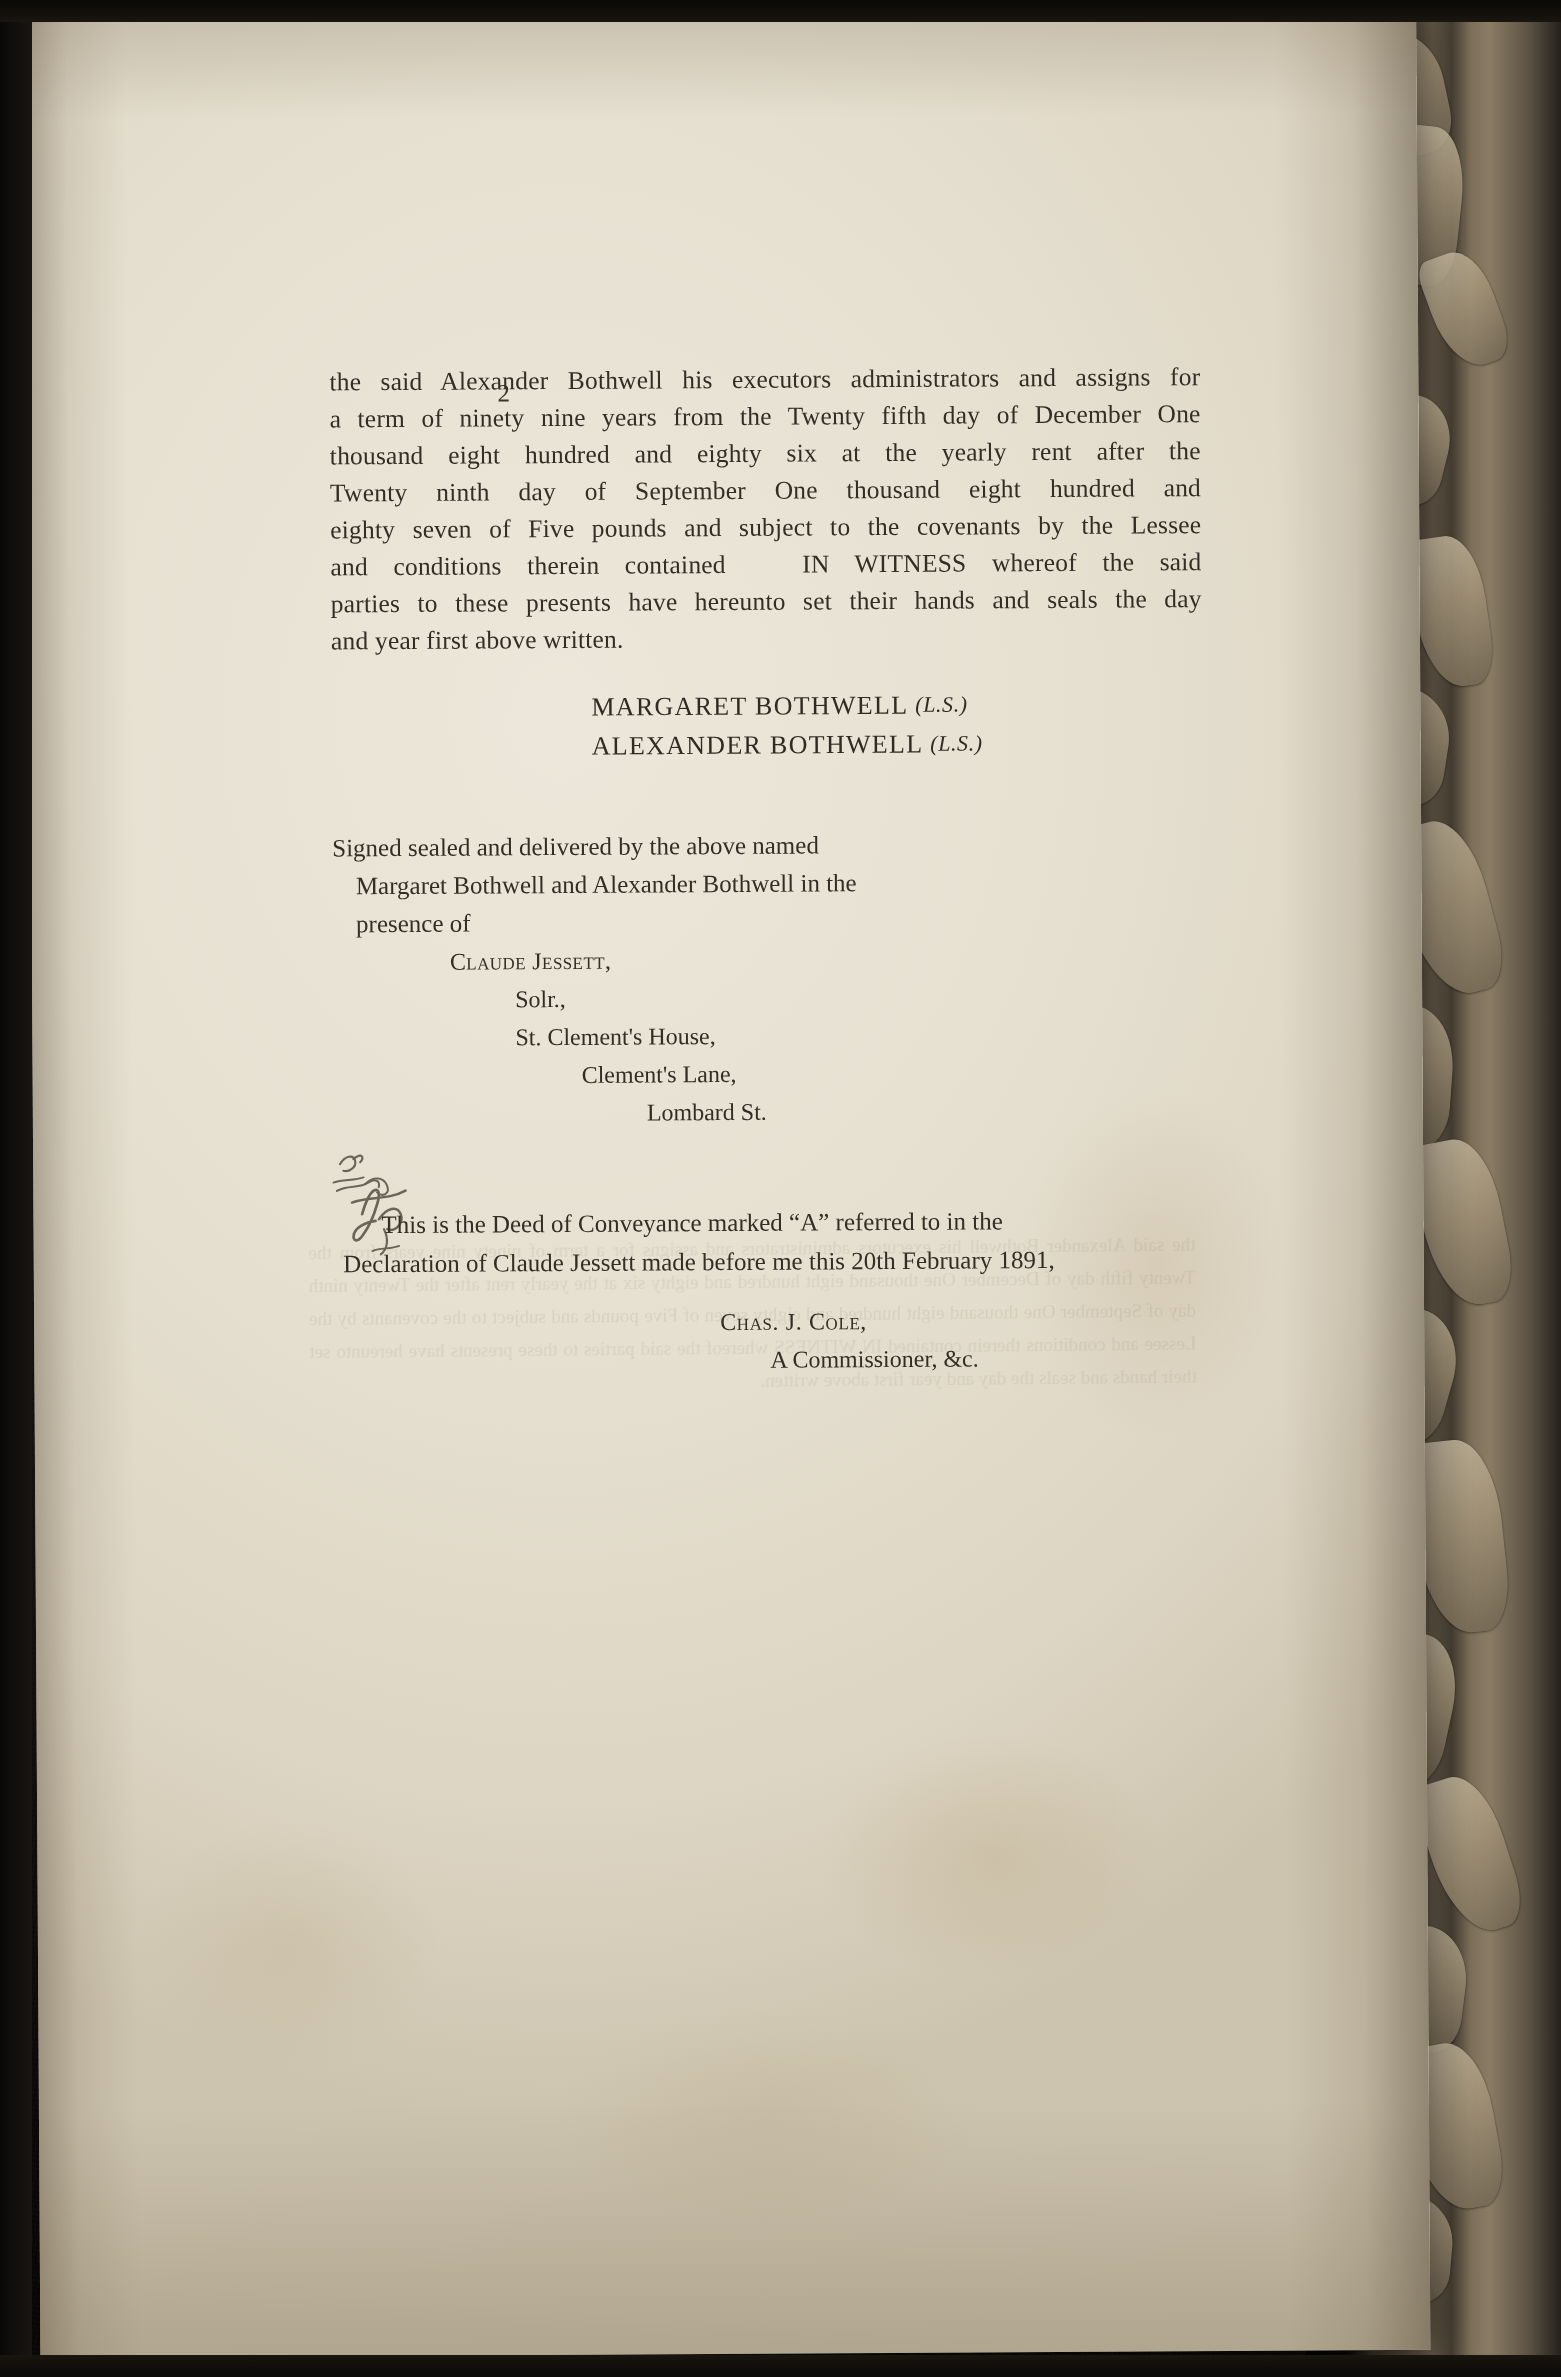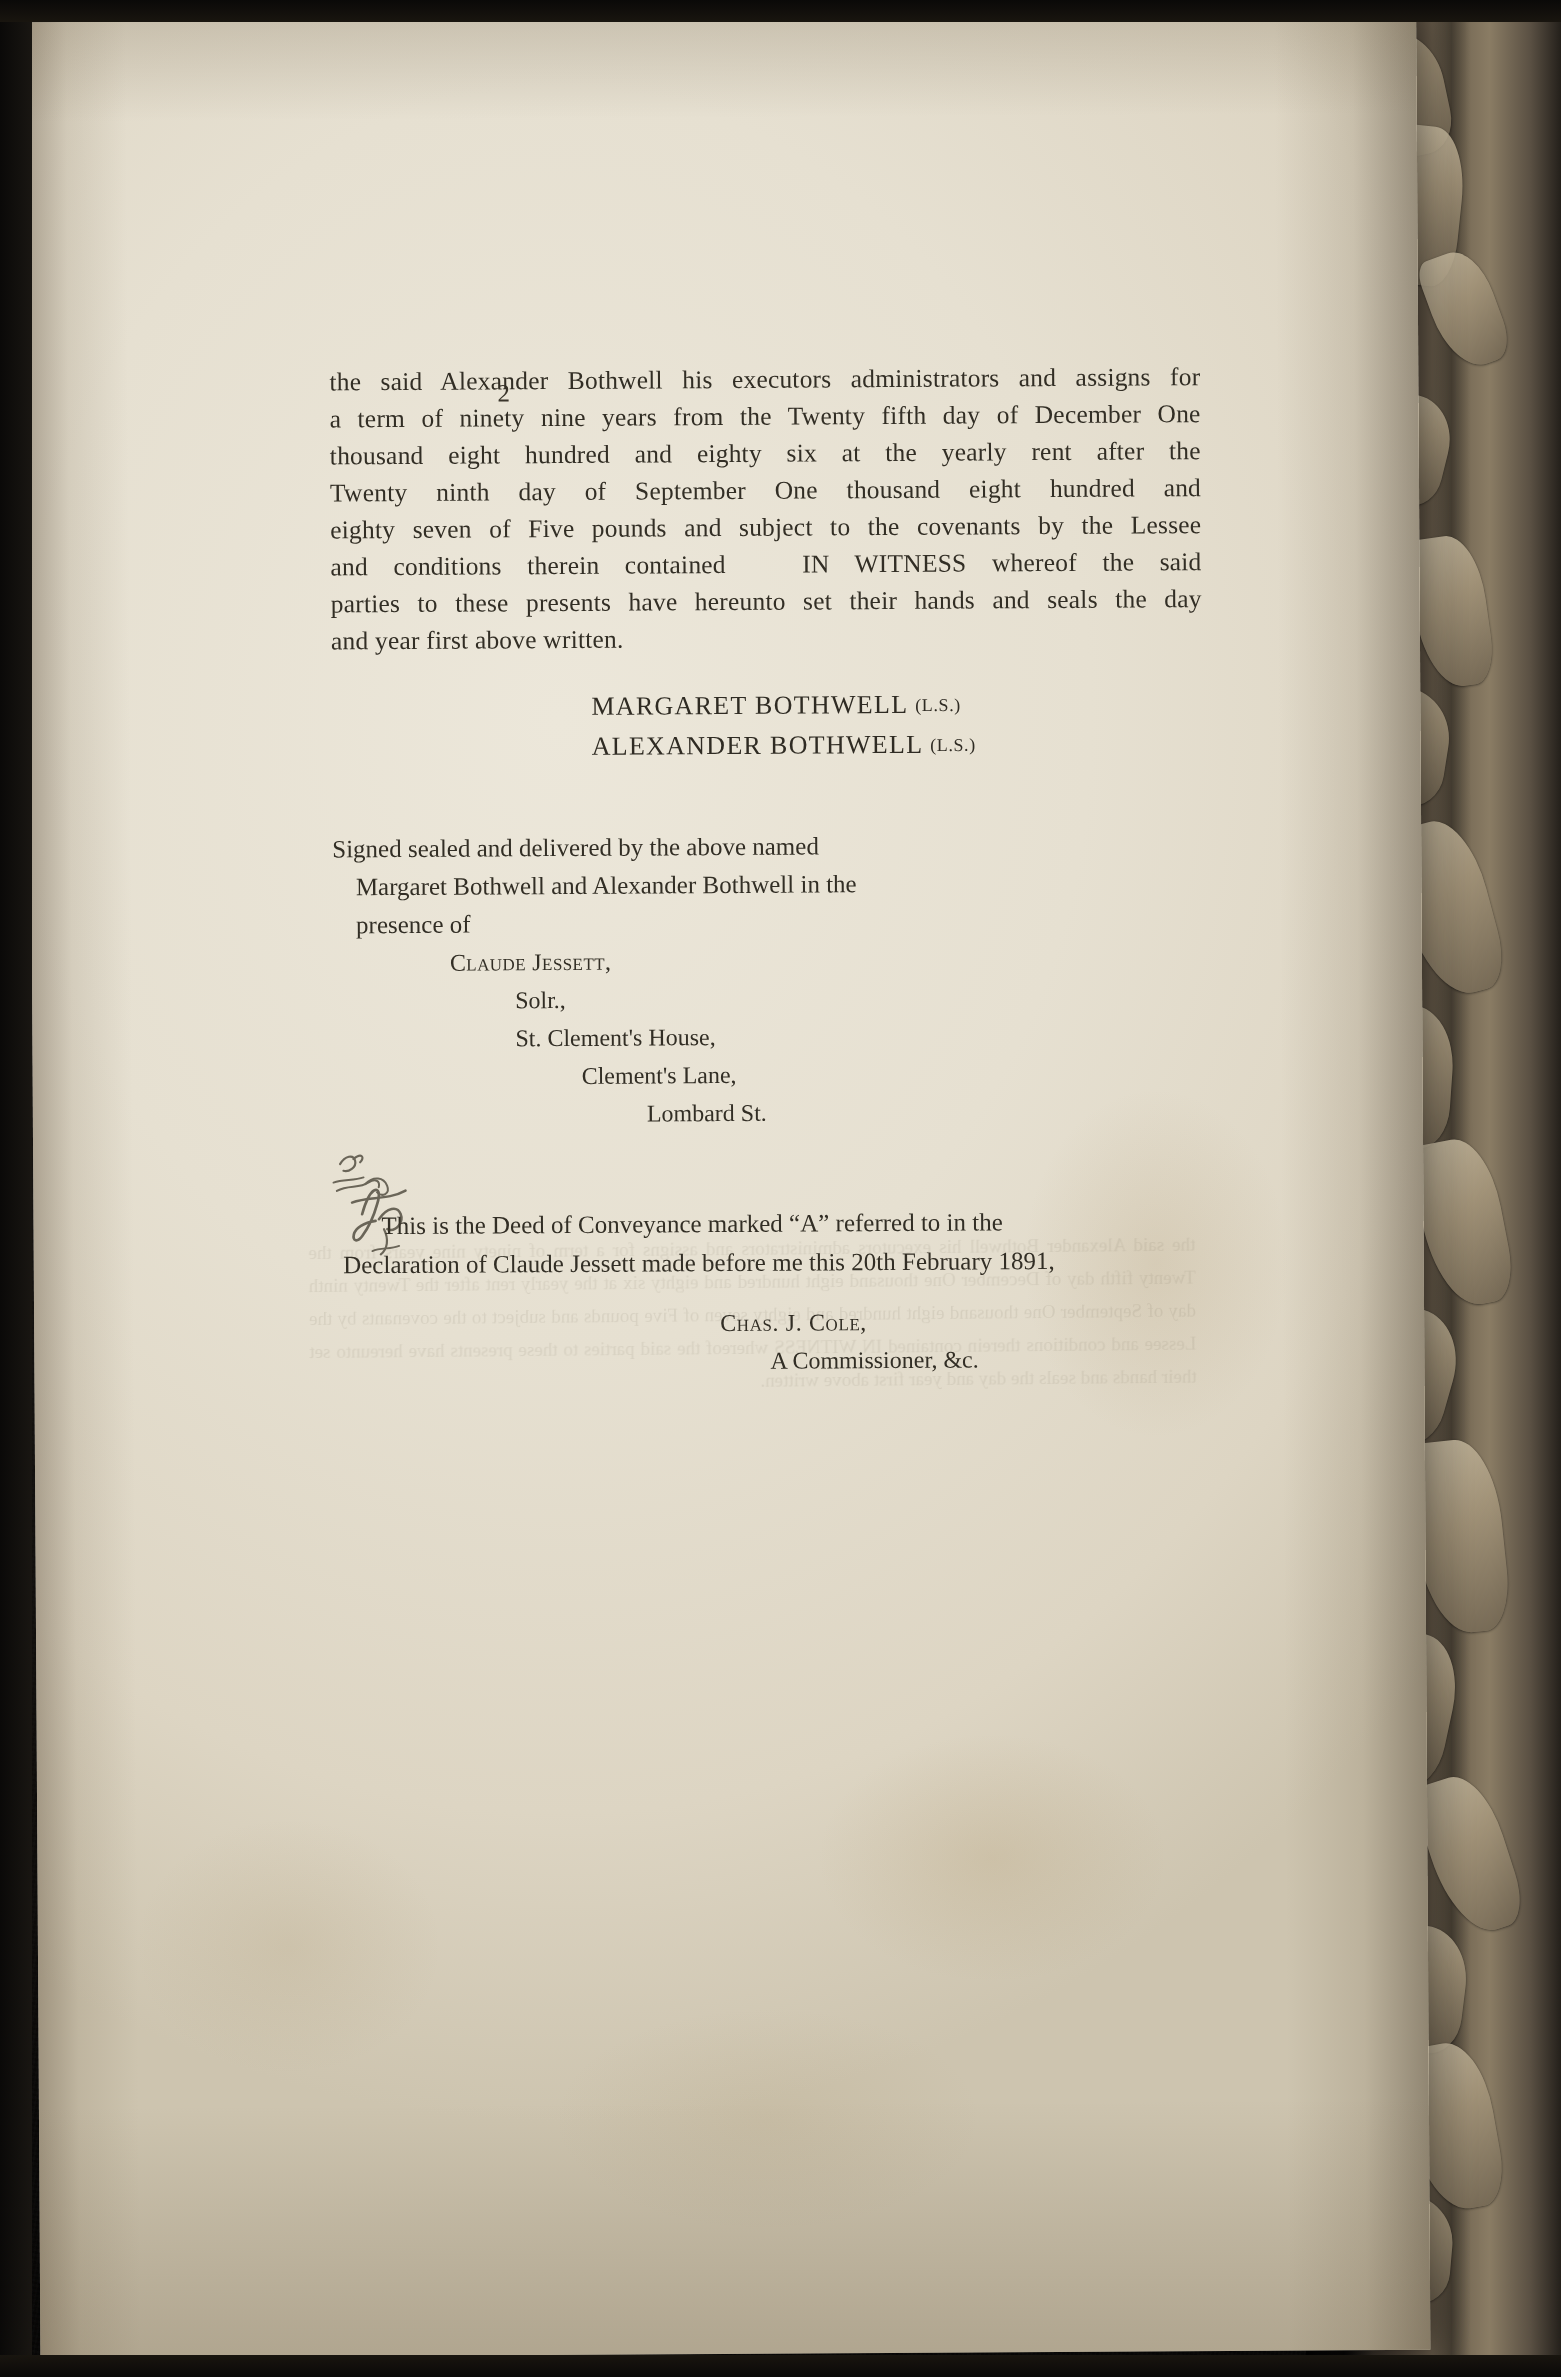--- a/index.html
+++ b/index.html
@@ -179,23 +179,24 @@
     padding-left: 260px;
   }
   .sig-line {
     font-size: 26px;
     line-height: 39px;
     letter-spacing: 1.3px;
     color: #2f2b23;
     white-space: nowrap;
   }
   .ls {
-    font-size: 18px;
+    font-size: 22px;
     letter-spacing: 0.5px;
     vertical-align: 1.7px;
+    font-style: italic;
   }
 
   .attest {
     margin-top: 62px;
     font-size: 25px;
     line-height: 38px;
     color: #322e25;
   }
   .attest .a1 { margin-left: 0px; }
   .attest .a2 { margin-left: 23.4px; }

